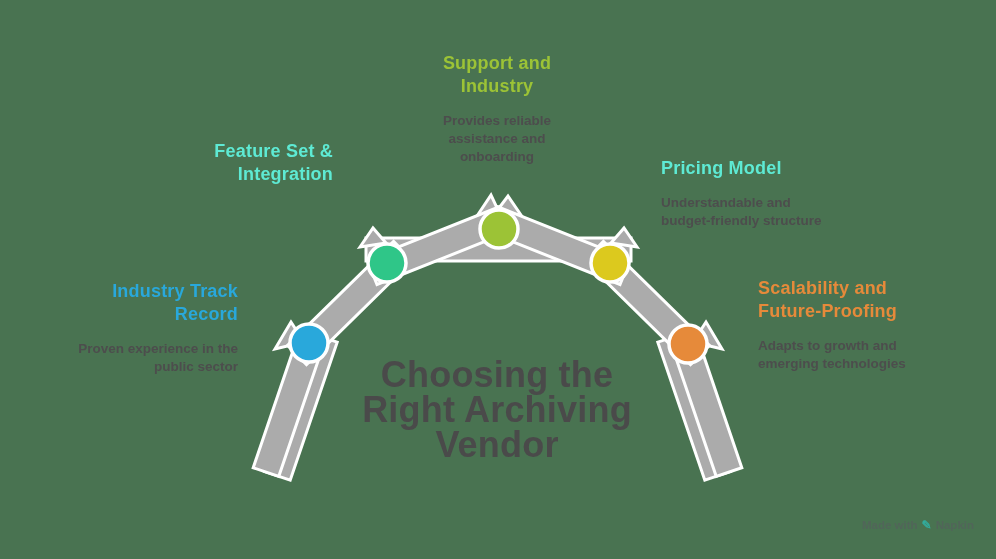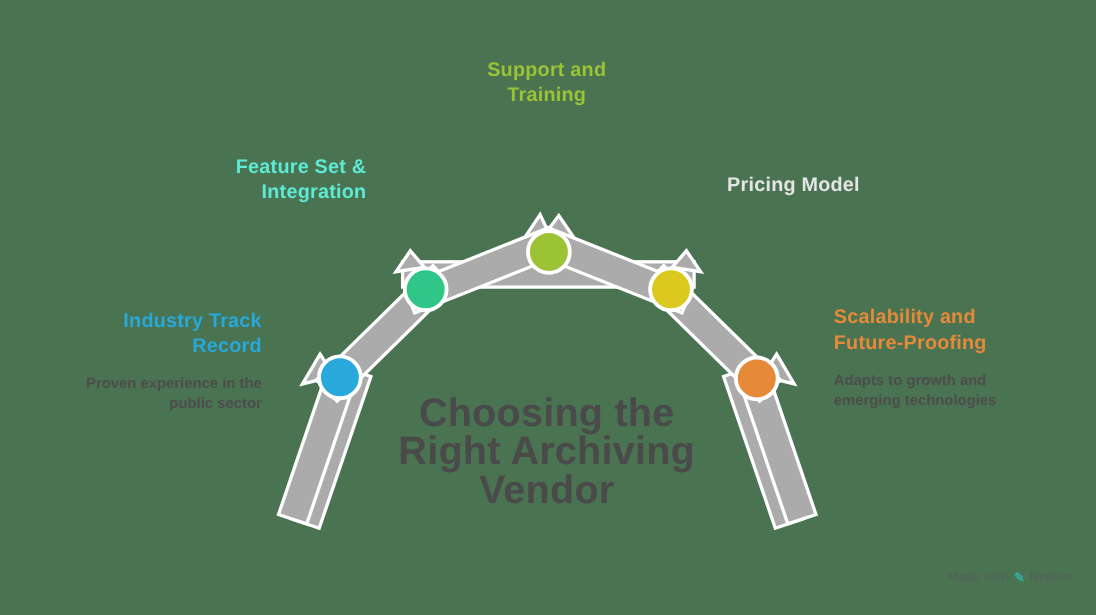--- a/index.html
+++ b/index.html
@@ -105,25 +105,30 @@
 public sector</div>
   </div>
 
   <div class="node-block nb-1 align-right">
     <div class="heading" style="color: #5eead4;">Feature Set &amp;
 Integration</div>
   </div>
 
   <div class="node-block nb-2 align-center">
     <div class="heading" style="color: rgb(156, 195, 54);">Support and
-Training</div>
+Industry</div>
+    <div class="body">Provides reliable
+assistance and
+onboarding</div>
   </div>
 
   <div class="node-block nb-3 align-left">
-    <div class="heading" style="color: #e5e5e5;">Pricing Model</div>
+    <div class="heading" style="color: #5eead4;">Pricing Model</div>
+    <div class="body">Understandable and
+budget-friendly structure</div>
   </div>
 
   <div class="node-block nb-4 align-left">
     <div class="heading" style="color: rgb(230, 138, 58);">Scalability and
 Future-Proofing</div>
     <div class="body">Adapts to growth and
 emerging technologies</div>
   </div>
 
   <div class="main-title">Choosing the

